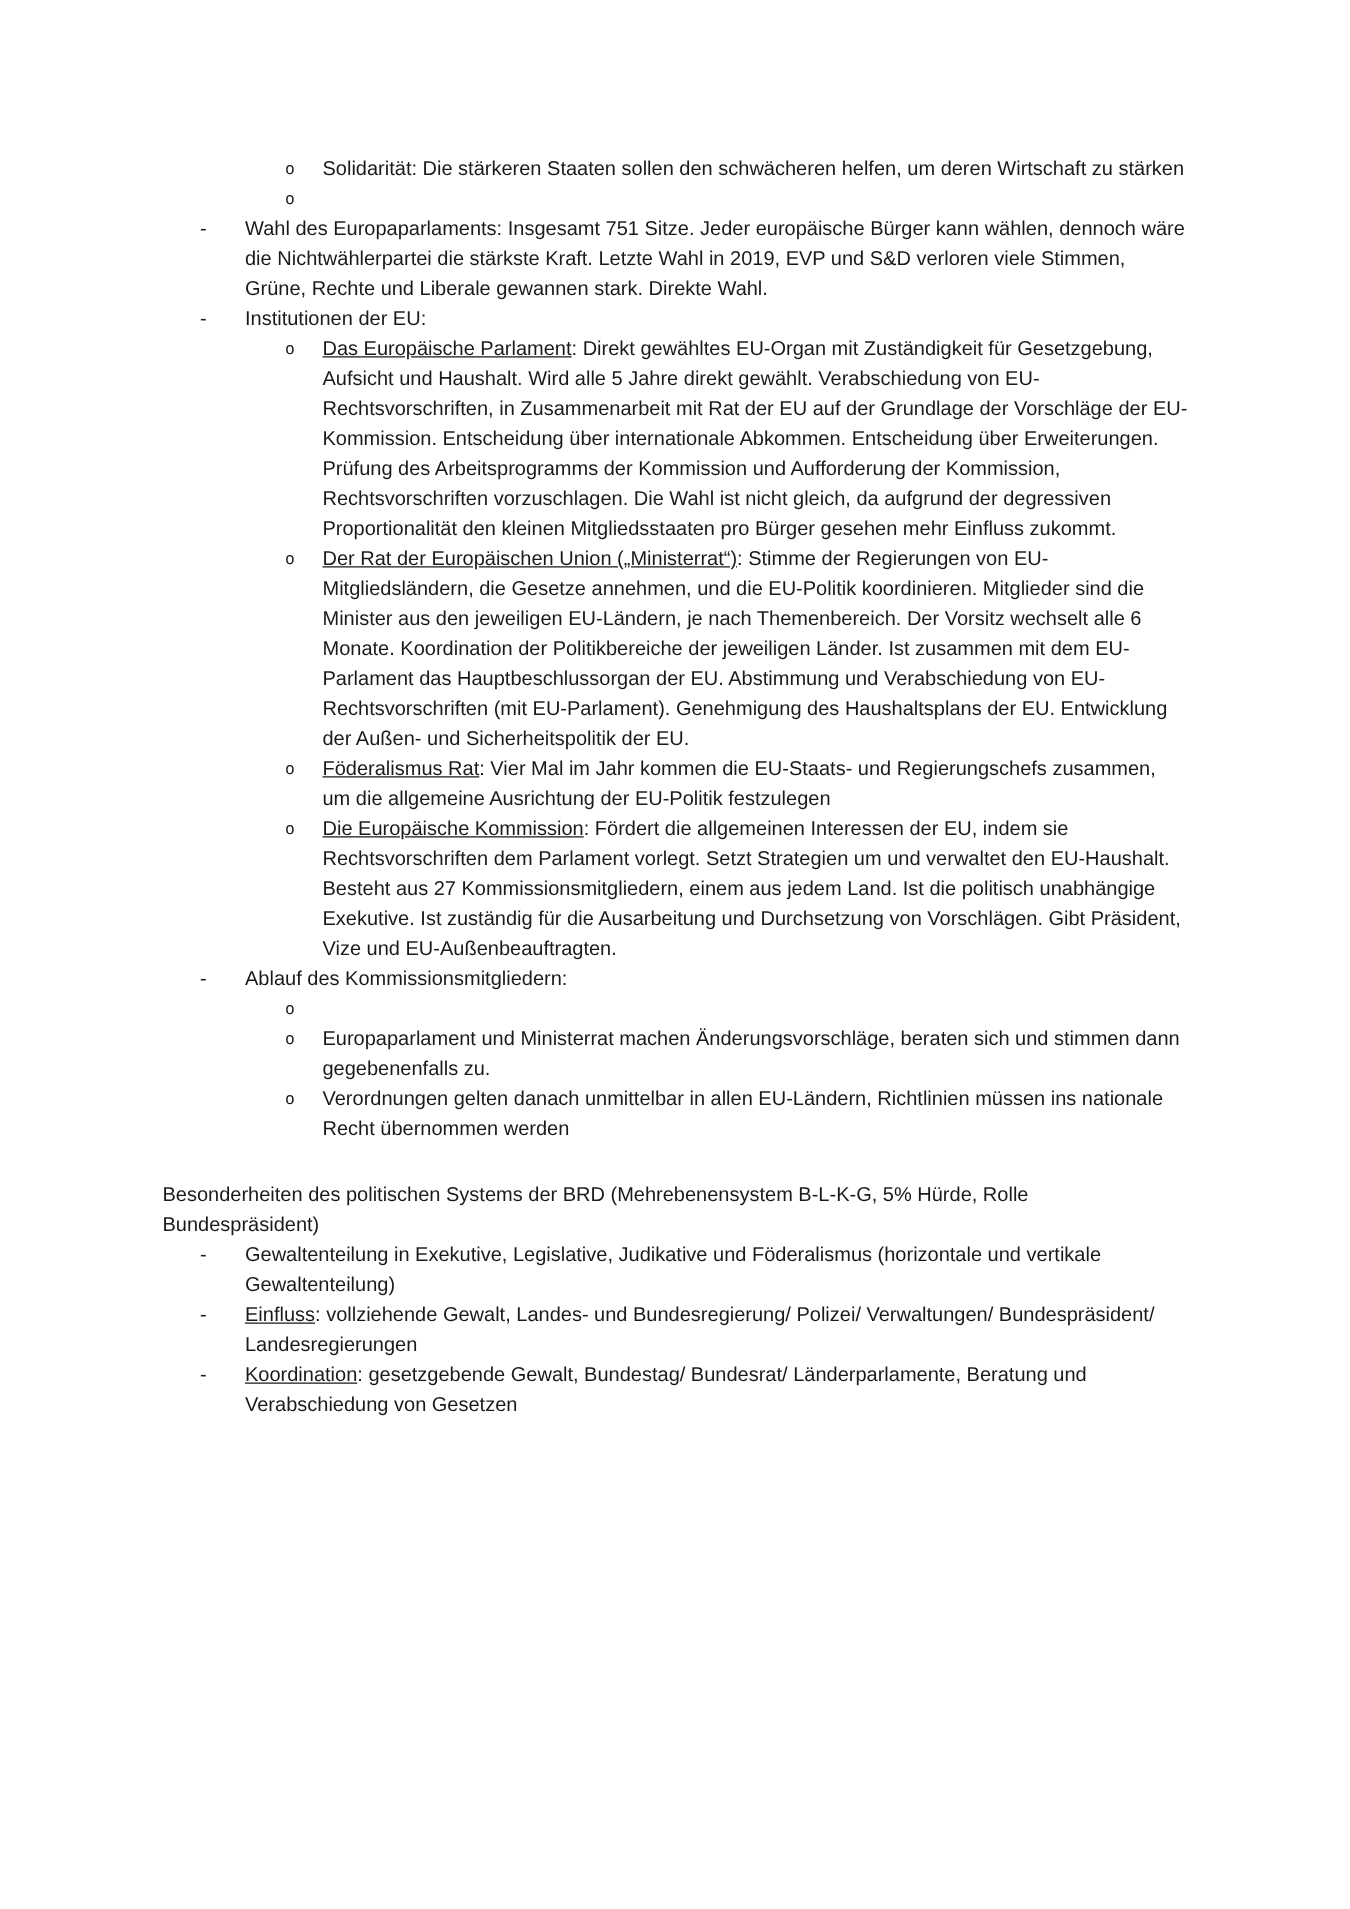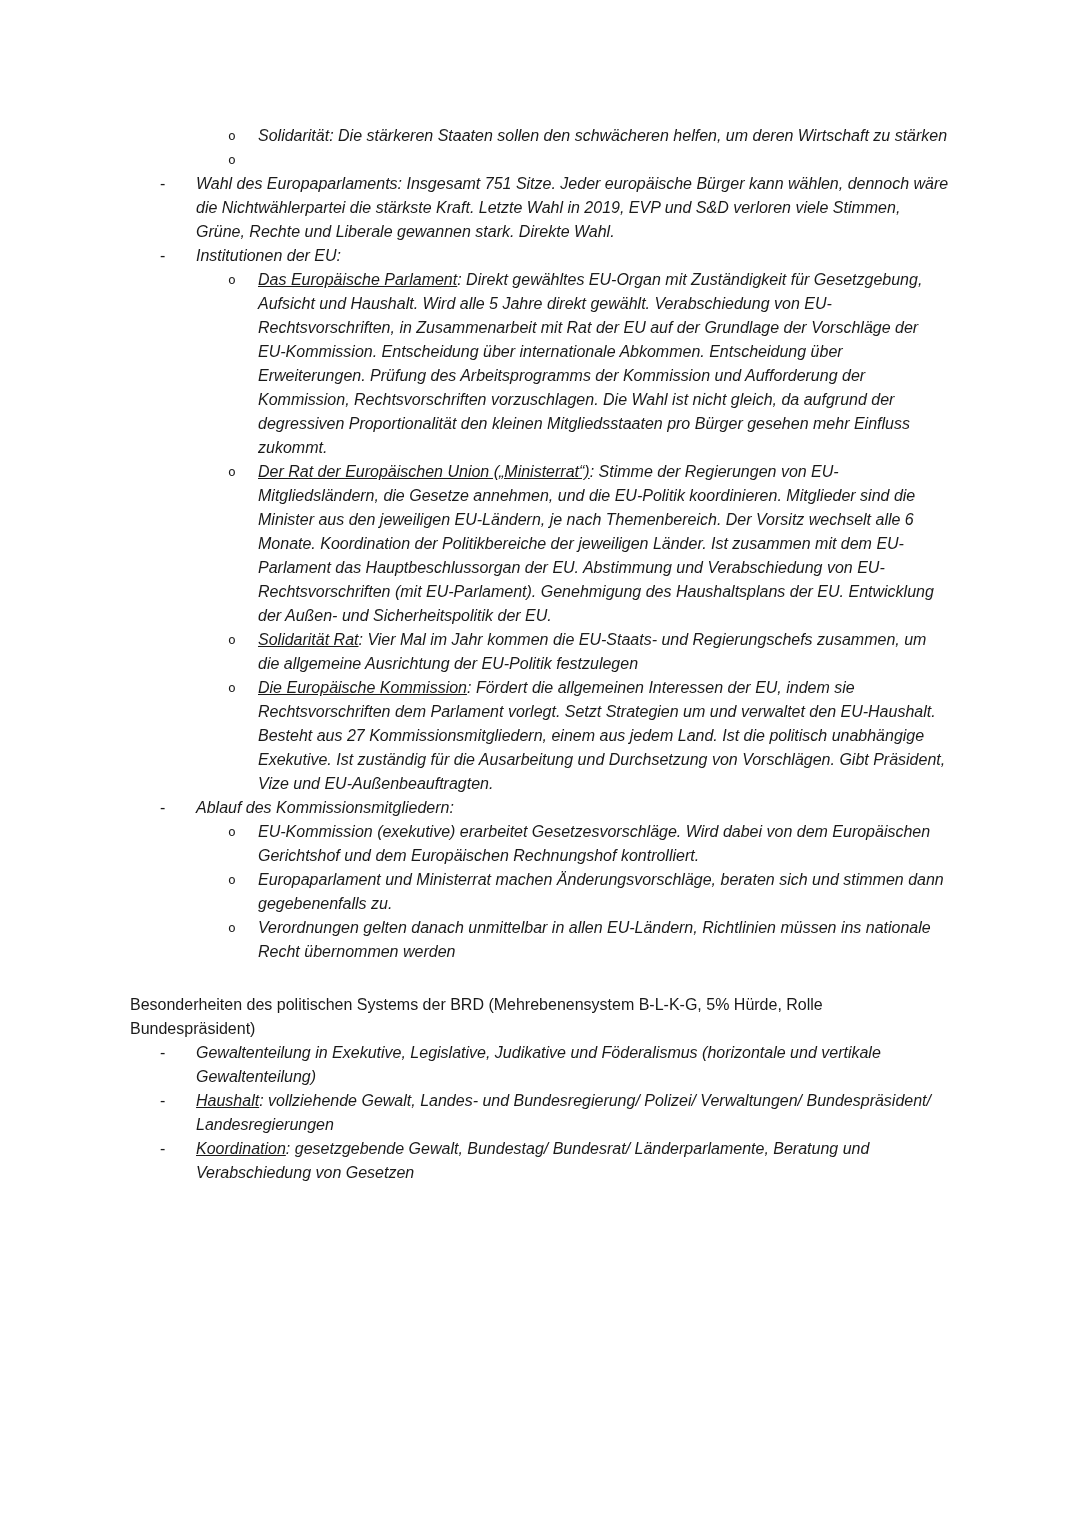--- a/index.html
+++ b/index.html
@@ -27,21 +27,21 @@
   .li.l1 { padding-left: 30px; }
   .li.l1 .marker { flex: 0 0 36px; }
   .li.l2 { padding-left: 98px; }
   .li.l2 .marker { flex: 0 0 30px; }
   .marker { display: inline-block; }
   .marker.m2 {
     font-family: "DejaVu Sans Mono", monospace;
     font-size: 13px;
     line-height: 24px;
   }
-  .txt { flex: 1 1 auto; font-style: italic; }
+  .txt { flex: 1 1 auto; }
   .lead { text-decoration: underline; }
   .heading {
     font-size: 16px;
     line-height: 24px;
     font-weight: 400;
     margin-top: 29px;
   }
 </style>
 </head>
 <body>
@@ -73,36 +73,35 @@
       <p class="txt"><span class="lead">Das Europäische Parlament</span><span>: Direkt gewähltes EU-Organ mit Zuständigkeit für Gesetzgebung, Aufsicht und Haushalt. Wird alle 5 Jahre direkt gewählt. Verabschiedung von EU-Rechtsvorschriften, in Zusammenarbeit mit Rat der EU auf der Grundlage der Vorschläge der EU-Kommission. Entscheidung über internationale Abkommen. Entscheidung über Erweiterungen. Prüfung des Arbeitsprogramms der Kommission und Aufforderung der Kommission, Rechtsvorschriften vorzuschlagen. Die Wahl ist nicht gleich, da aufgrund der degressiven Proportionalität den kleinen Mitgliedsstaaten pro Bürger gesehen mehr Einfluss zukommt.</span></p>
     </div>
 
     <div class="li l2">
       <span class="marker m2">o</span>
       <p class="txt"><span class="lead">Der Rat der Europäischen Union („Ministerrat“)</span><span>: Stimme der Regierungen von EU-Mitgliedsländern, die Gesetze annehmen, und die EU-Politik koordinieren. Mitglieder sind die Minister aus den jeweiligen EU-Ländern, je nach Themenbereich. Der Vorsitz wechselt alle 6 Monate. Koordination der Politikbereiche der jeweiligen Länder. Ist zusammen mit dem EU-Parlament das Hauptbeschlussorgan der EU. Abstimmung und Verabschiedung von EU-Rechtsvorschriften (mit EU-Parlament). Genehmigung des Haushaltsplans der EU. Entwicklung der Außen- und Sicherheitspolitik der EU.</span></p>
     </div>
 
     <div class="li l2">
       <span class="marker m2">o</span>
-      <p class="txt"><span class="lead">Solidarität Rat</span><span>: Vier Mal im Jahr kommen die EU-Staats- und Regierungschefs zusammen, um die allgemeine Ausrichtung der EU-Politik festzulegen</span></p>
+      <p class="txt"><span class="lead">Föderalismus Rat</span><span>: Vier Mal im Jahr kommen die EU-Staats- und Regierungschefs zusammen, um die allgemeine Ausrichtung der EU-Politik festzulegen</span></p>
     </div>
 
     <div class="li l2">
       <span class="marker m2">o</span>
       <p class="txt"><span class="lead">Die Europäische Kommission</span><span>: Fördert die allgemeinen Interessen der EU, indem sie Rechtsvorschriften dem Parlament vorlegt. Setzt Strategien um und verwaltet den EU-Haushalt. Besteht aus 27 Kommissionsmitgliedern, einem aus jedem Land. Ist die politisch unabhängige Exekutive. Ist zuständig für die Ausarbeitung und Durchsetzung von Vorschlägen. Gibt Präsident, Vize und EU-Außenbeauftragten.</span></p>
     </div>
 
     <div class="li l1">
       <span class="marker m1">-</span>
       <p class="txt"><span>Ablauf des Kommissionsmitgliedern:</span></p>
     </div>
 
     <div class="li l2">
       <span class="marker m2">o</span>
-      <p class="txt"><span>EU-Kommission (exekutive) erarbeitet Gesetzesvorschläge. Wird dabei von dem Europäischen Gerichtshof und dem Europäischen Rechnungshof kontrolliert.</span></p>
     </div>
 
     <div class="li l2">
       <span class="marker m2">o</span>
       <p class="txt"><span>Europaparlament und Ministerrat machen Änderungsvorschläge, beraten sich und stimmen dann gegebenenfalls zu.</span></p>
     </div>
 
     <div class="li l2">
       <span class="marker m2">o</span>
       <p class="txt"><span>Verordnungen gelten danach unmittelbar in allen EU-Ländern, Richtlinien müssen ins nationale Recht übernommen werden</span></p>
@@ -110,21 +109,21 @@
 
     <h2 class="heading">Besonderheiten des politischen Systems der BRD (Mehrebenensystem B-L-K-G, 5% Hürde, Rolle Bundespräsident)</h2>
 
     <div class="li l1">
       <span class="marker m1">-</span>
       <p class="txt"><span>Gewaltenteilung in Exekutive, Legislative, Judikative und Föderalismus (horizontale und vertikale Gewaltenteilung)</span></p>
     </div>
 
     <div class="li l1">
       <span class="marker m1">-</span>
-      <p class="txt"><span class="lead">Haushalt</span><span>: vollziehende Gewalt, Landes- und Bundesregierung/ Polizei/ Verwaltungen/ Bundespräsident/ Landesregierungen</span></p>
+      <p class="txt"><span class="lead">Einfluss</span><span>: vollziehende Gewalt, Landes- und Bundesregierung/ Polizei/ Verwaltungen/ Bundespräsident/ Landesregierungen</span></p>
     </div>
 
     <div class="li l1">
       <span class="marker m1">-</span>
       <p class="txt"><span class="lead">Koordination</span><span>: gesetzgebende Gewalt, Bundestag/ Bundesrat/ Länderparlamente, Beratung und Verabschiedung von Gesetzen</span></p>
     </div>
 
   </section>
 </main>
 

